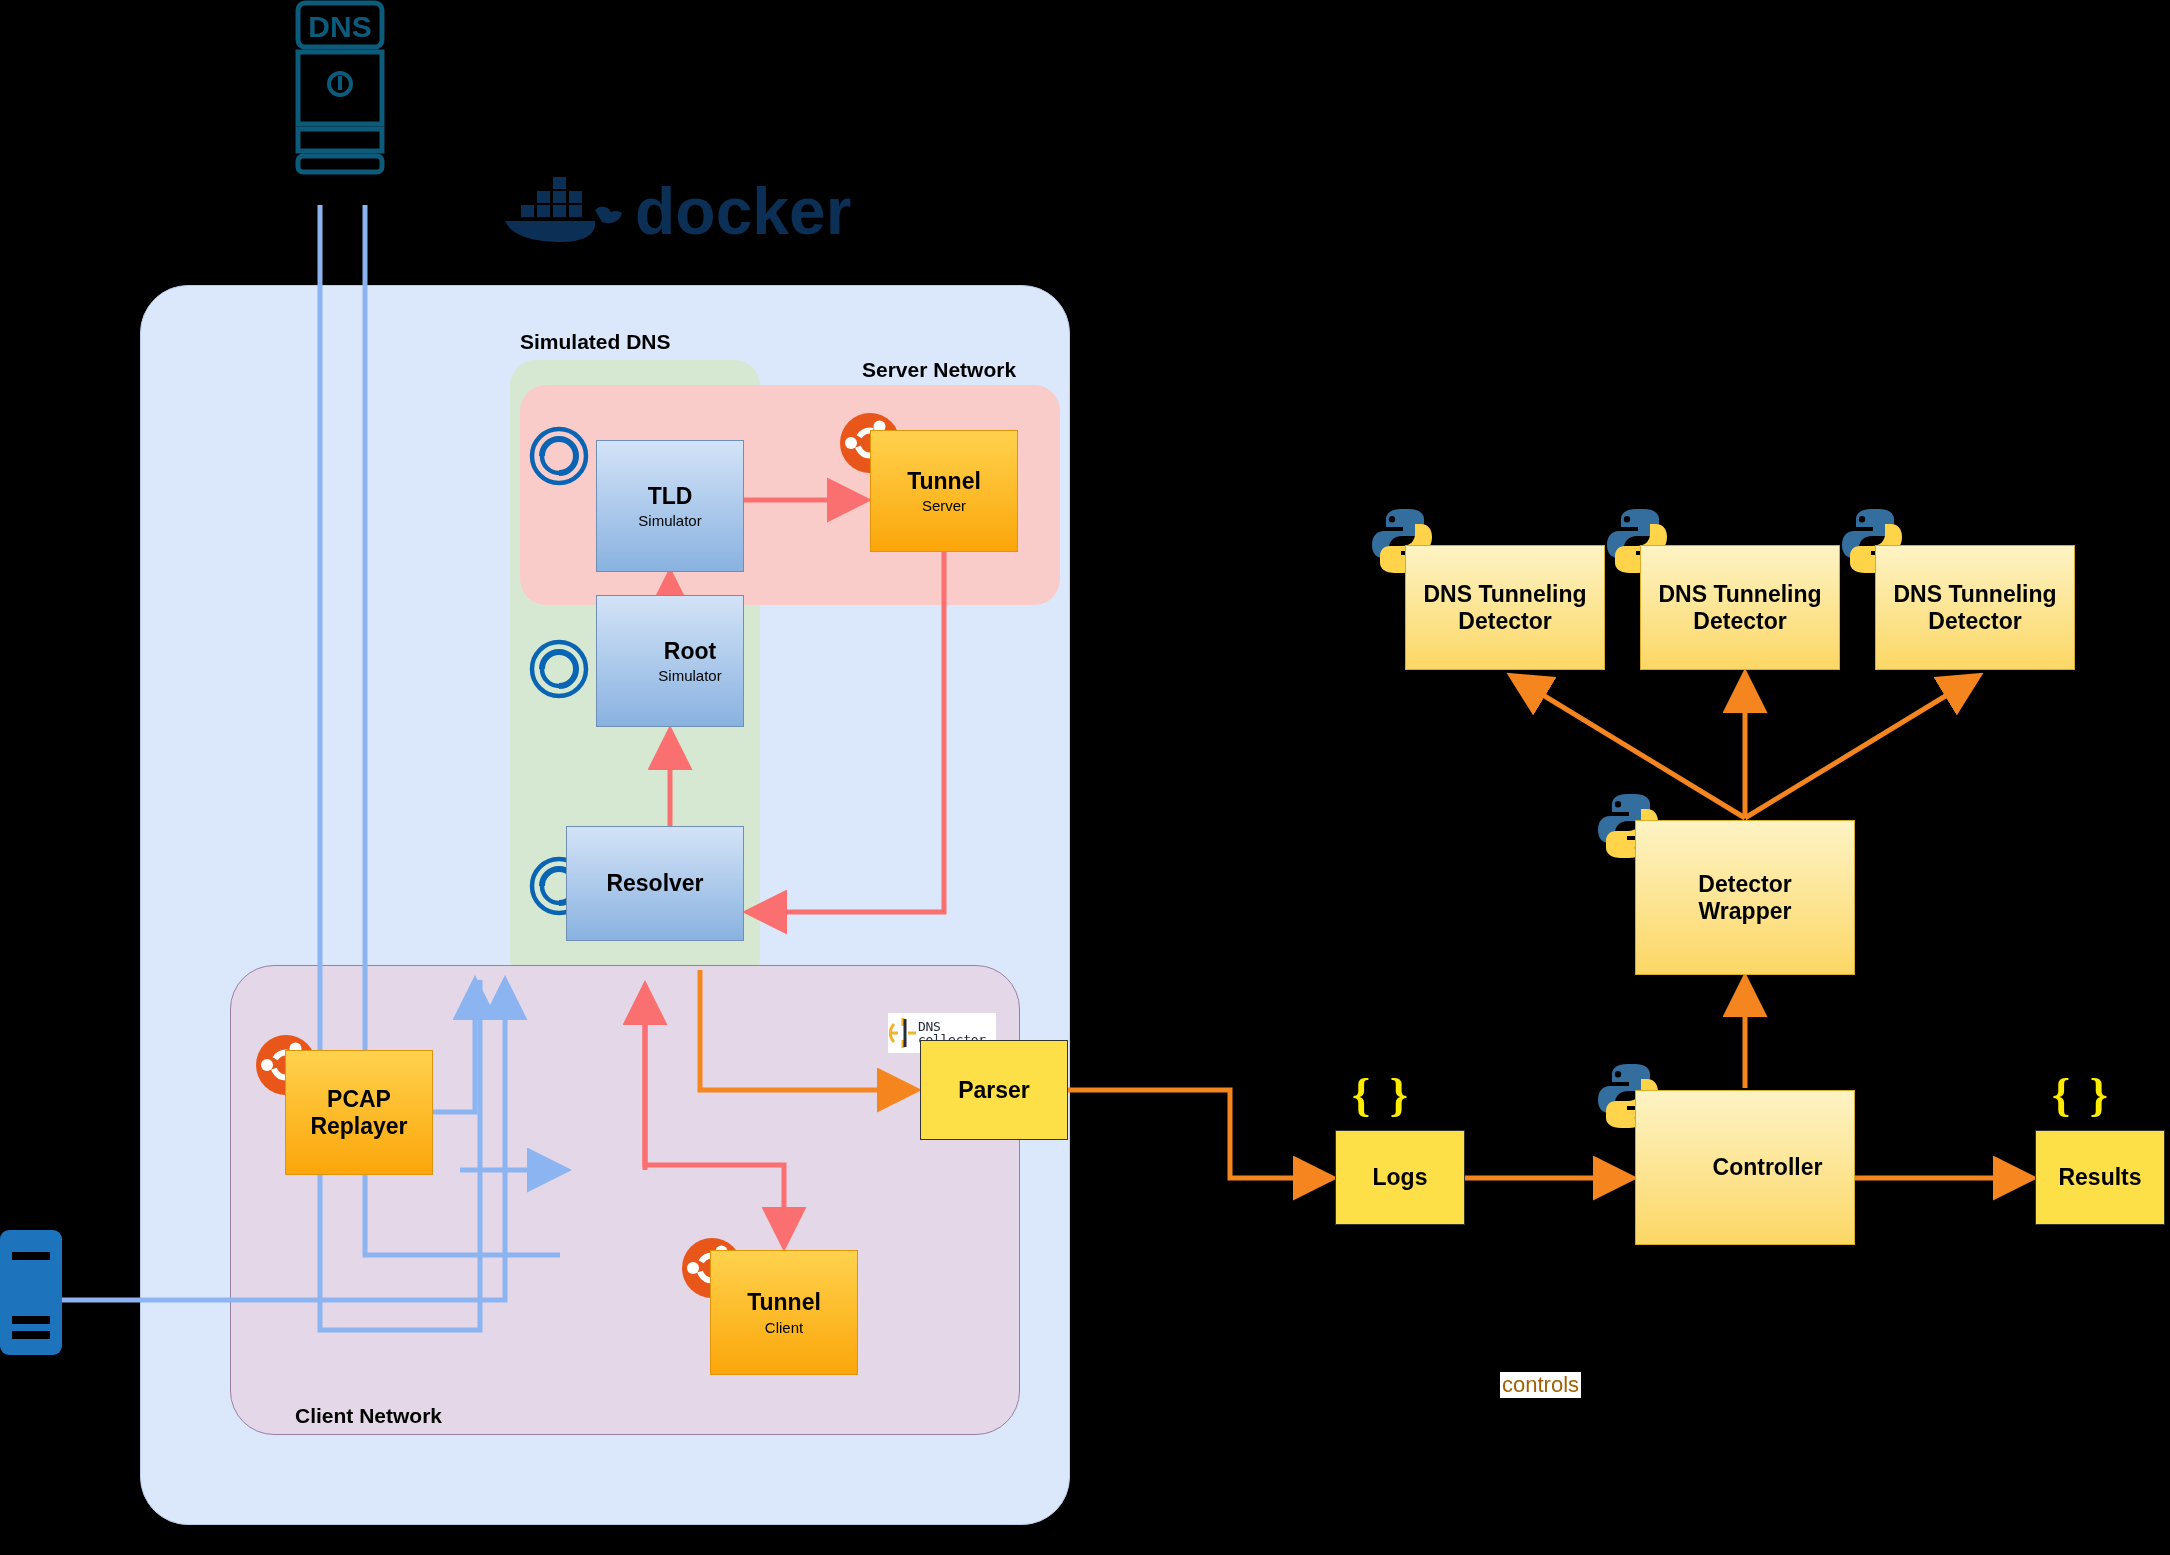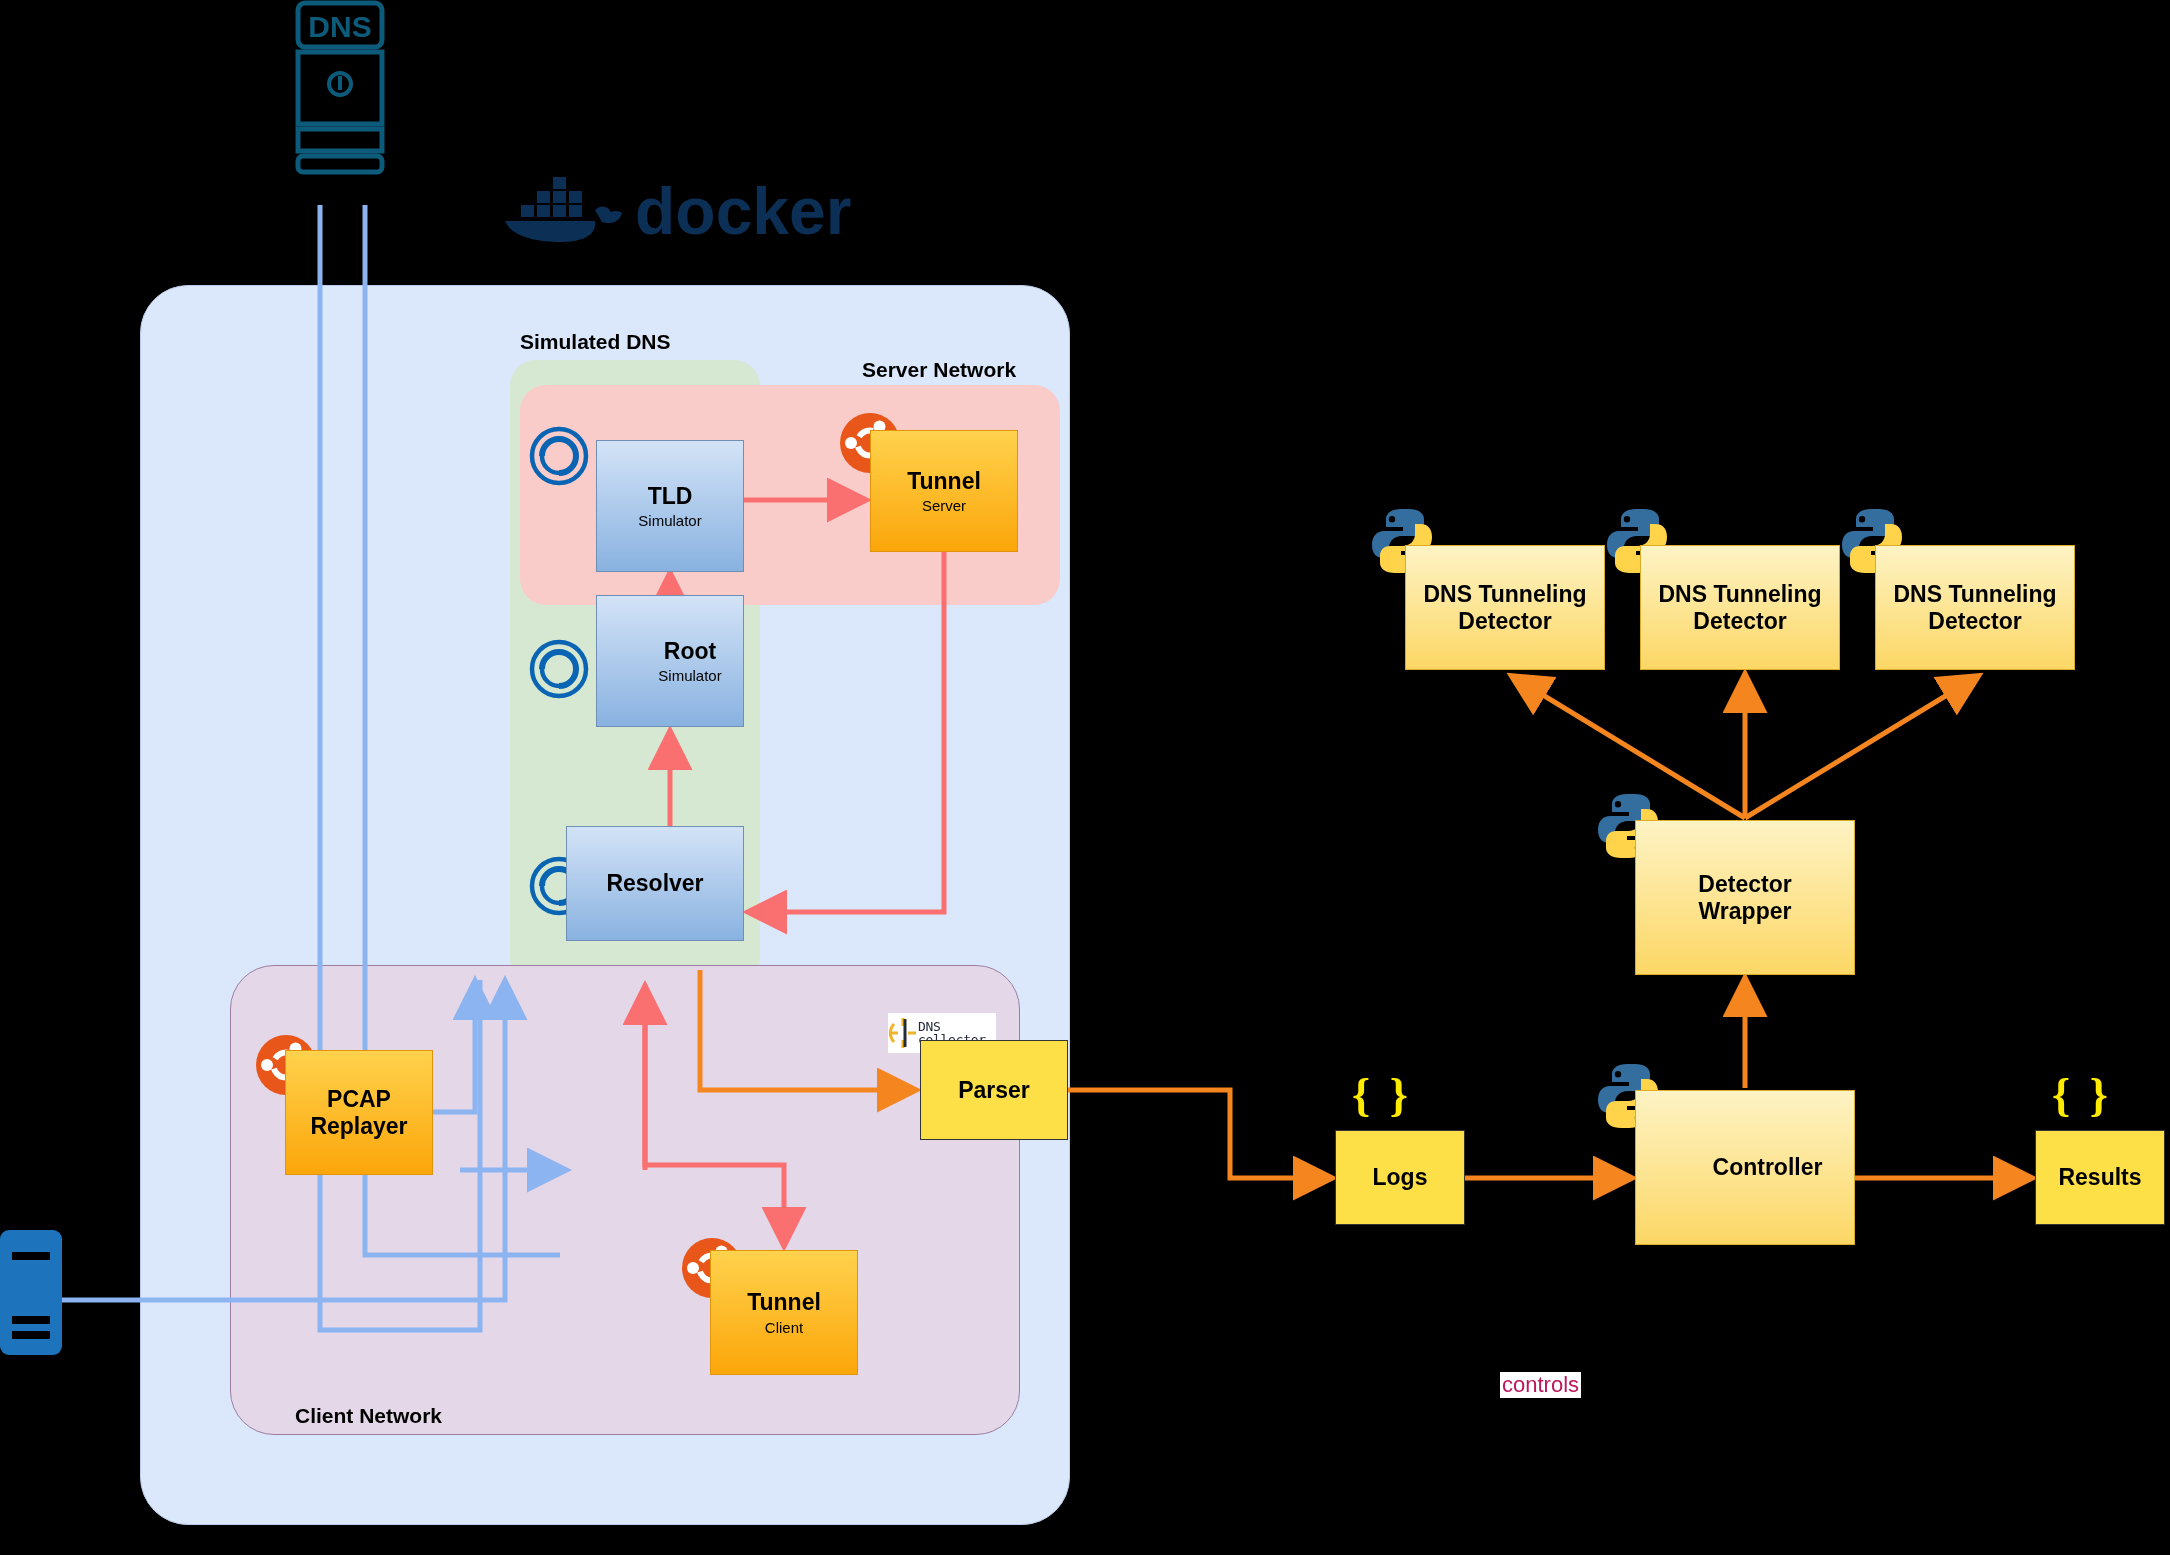--- a/index.html
+++ b/index.html
@@ -80,21 +80,21 @@
     color:#262b3a;line-height:1.0;letter-spacing:-.3px;}
 
   
   .braces{position:absolute;color:#ffeb00;font-weight:bold;font-size:46px;
     font-family:"Liberation Serif",serif;letter-spacing:4px;}
   .br-logs{left:1352px;top:1068px;}
   .br-results{left:2052px;top:1068px;}
 
   
   .controls-lbl{position:absolute;left:1500px;top:1372px;background:#fff;
-    color:#be185d;font-size:22px;padding:0 2px;}
+    color:#a16207;font-size:22px;padding:0 2px;}
 
   
   .dockerlogo{position:absolute;left:500px;top:170px;}
 
   
   .dns-appliance{position:absolute;left:290px;top:0px;}
 
   
   .workstation{position:absolute;left:0px;top:1230px;}
 

